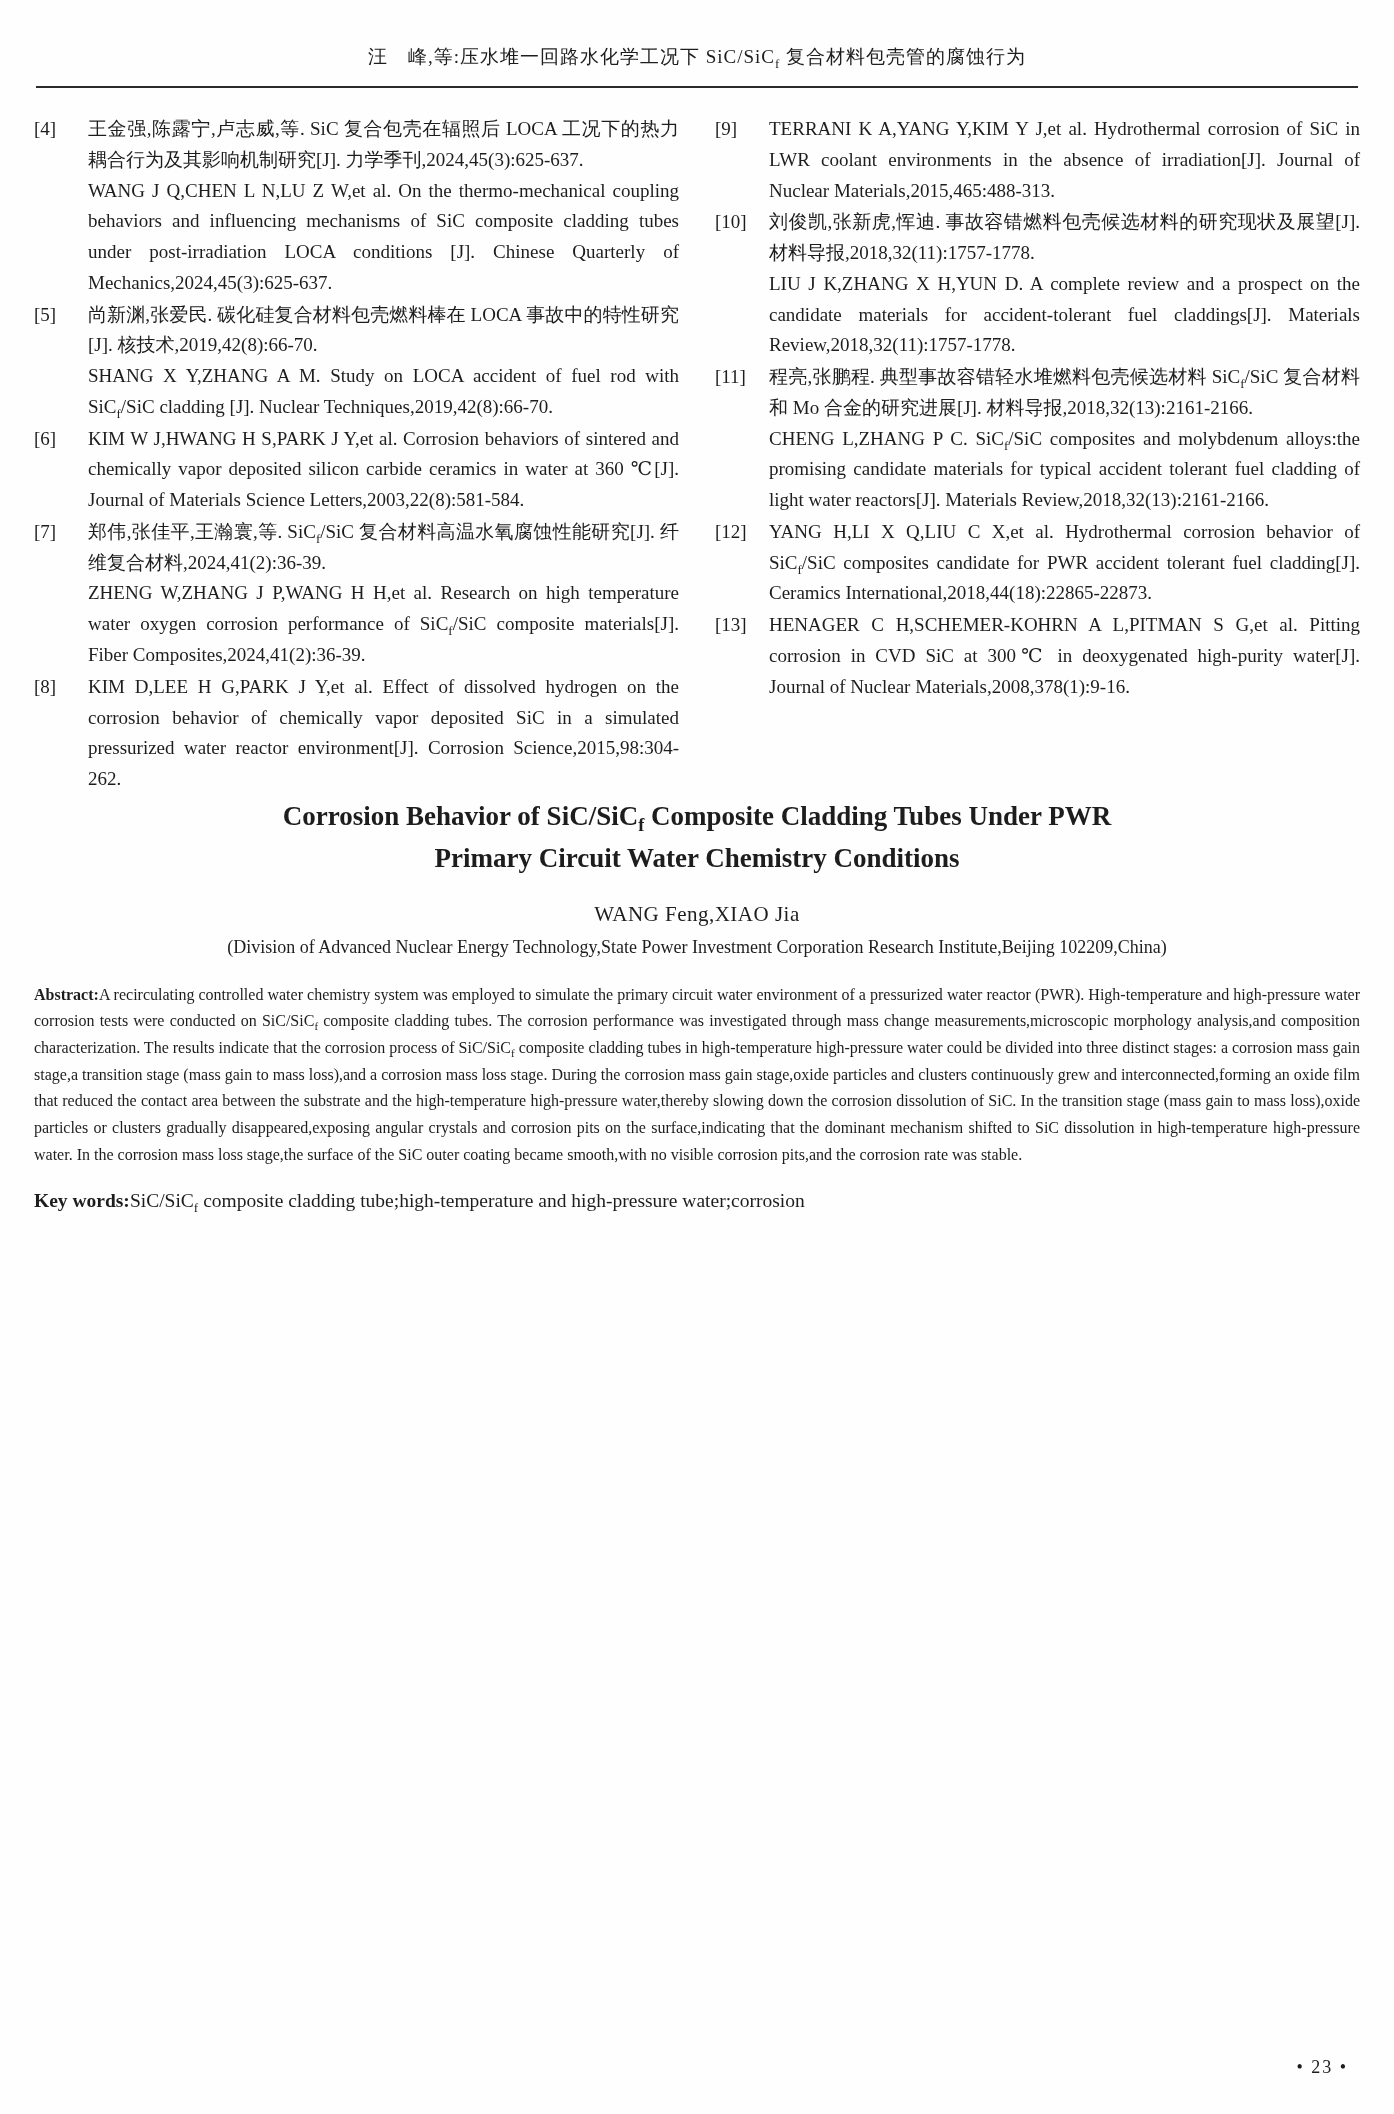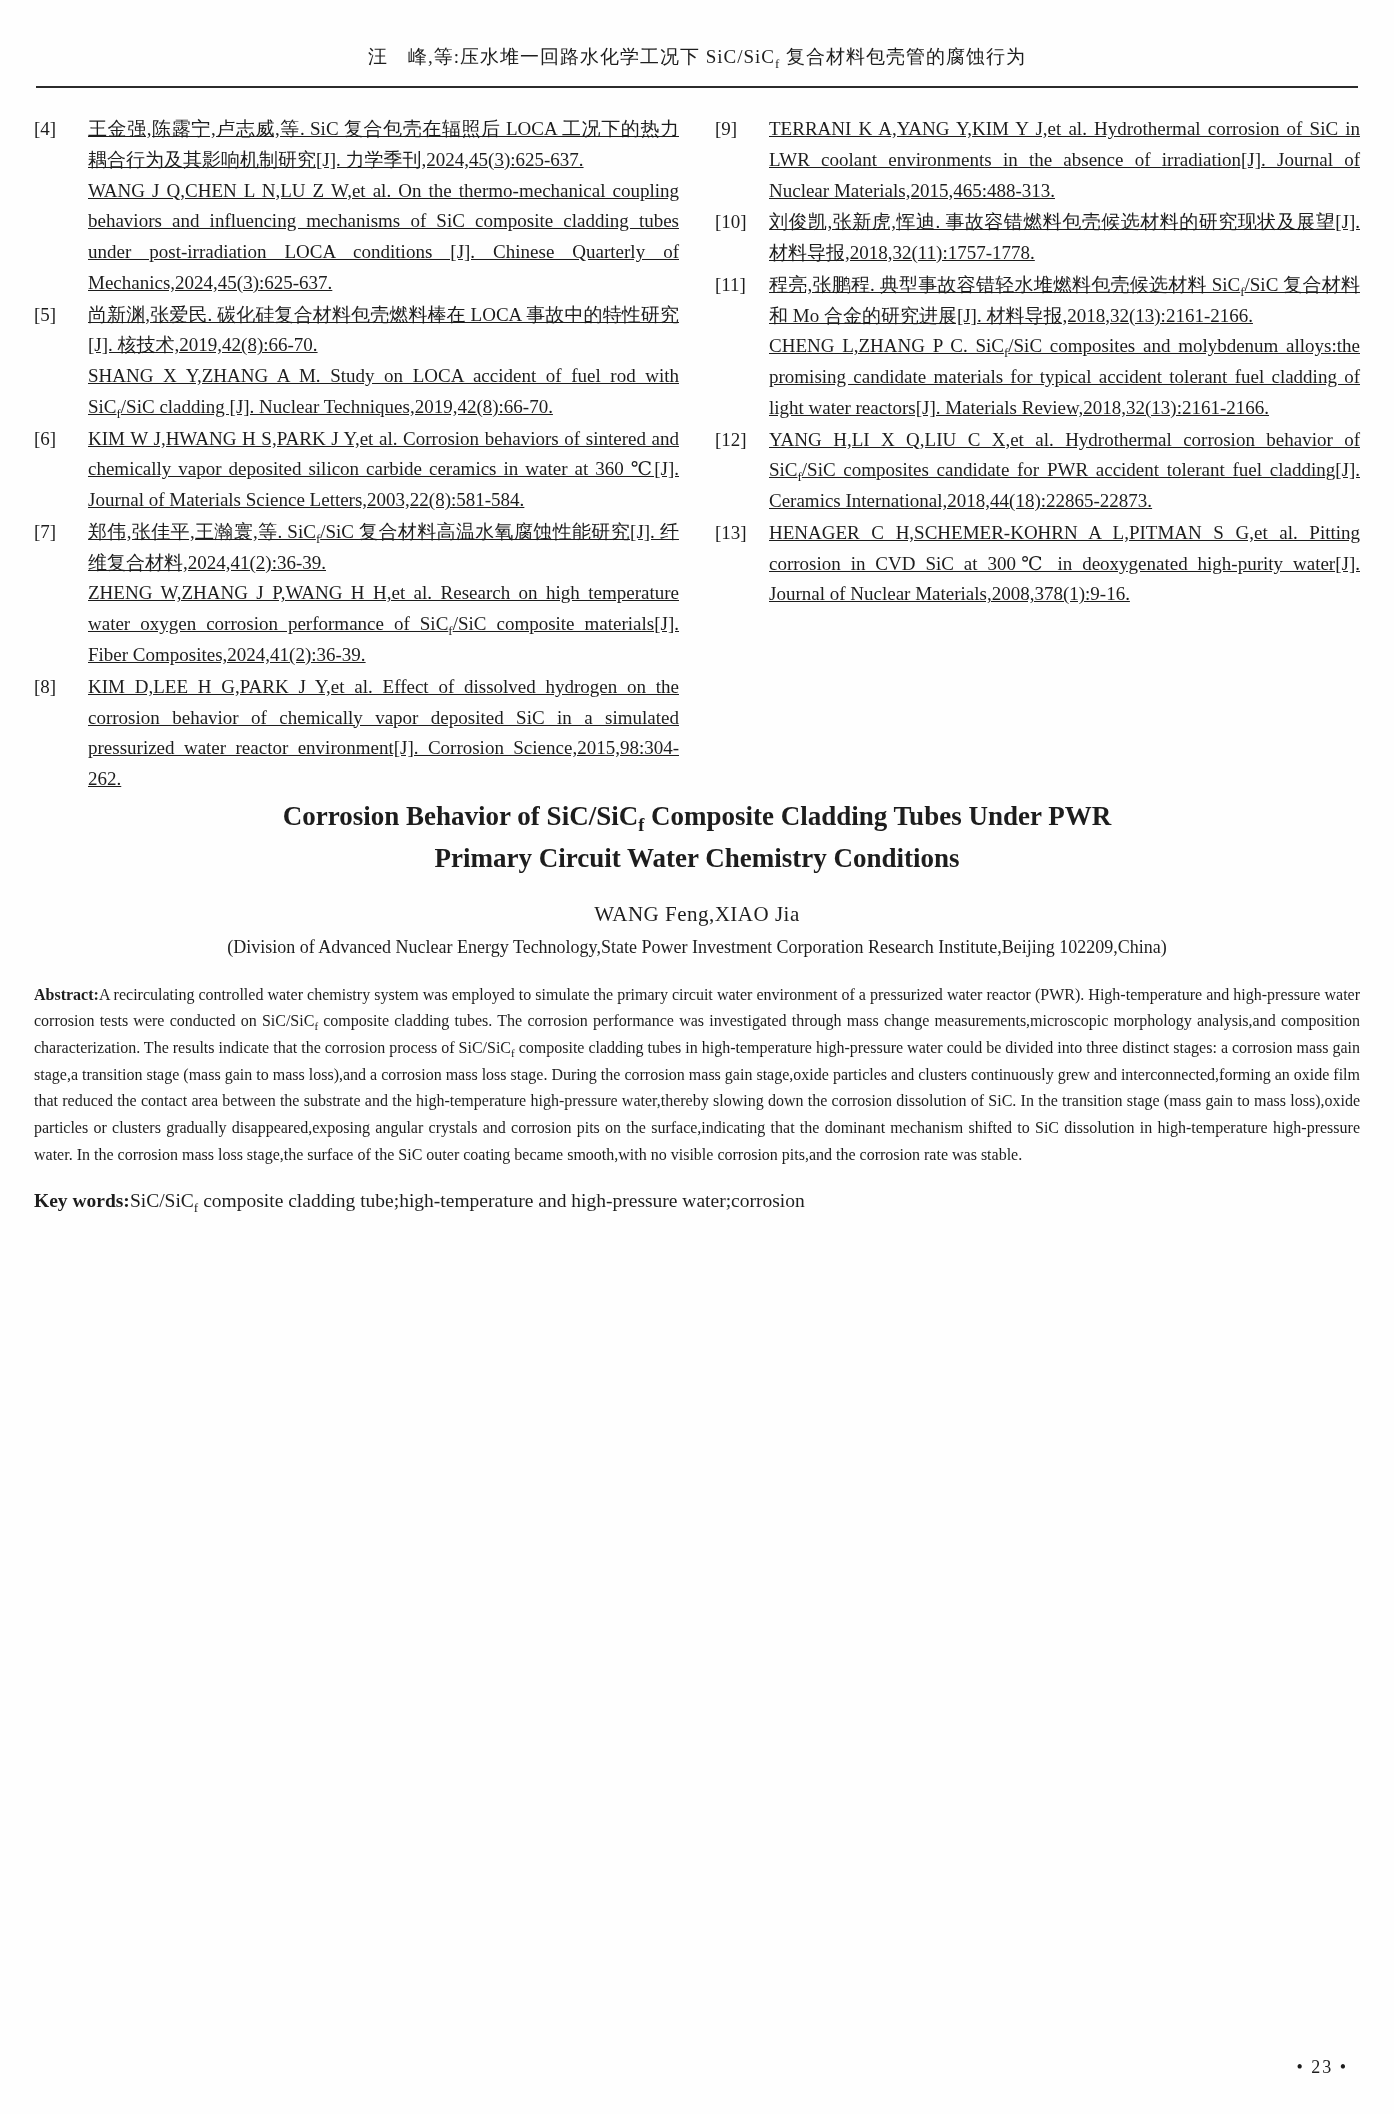--- a/index.html
+++ b/index.html
@@ -38,21 +38,21 @@
     display: flex;
     font-size: 19px;
     line-height: 1.62;
     margin-bottom: 1px;
   }
   .ref-label {
     flex: 0 0 54px;
     white-space: nowrap;
   }
   .ref-body { flex: 1 1 auto; min-width: 0; }
-  .ref-part { text-align: justify; text-decoration: underline; }
+  .ref-part { text-align: justify; }
 
   
   .article { }
   .article-title {
     font-size: 27px;
     font-weight: 700;
     text-align: center;
     line-height: 1.55;
     max-width: 930px;
     margin: 0 auto;
@@ -147,20 +147,21 @@
         <span class="ref-label">[9]</span>
         <div class="ref-body">
           <div class="ref-part">TERRANI K A,YANG Y,KIM Y J,et al. Hydrothermal corrosion of SiC in LWR coolant environments in the absence of irradiation[J]. Journal of Nuclear Materials,2015,465:488-313.</div>
         </div>
       </div>
 
       <div class="ref">
         <span class="ref-label">[10]</span>
         <div class="ref-body">
           <div class="ref-part">刘俊凯,张新虎,恽迪. 事故容错燃料包壳候选材料的研究现状及展望[J]. 材料导报,2018,32(11):1757-1778.</div>
+          <div class="ref-part">LIU J K,ZHANG X H,YUN D. A complete review and a prospect on the candidate materials for accident-tolerant fuel claddings[J]. Materials Review,2018,32(11):1757-1778.</div>
         </div>
       </div>
 
       <div class="ref">
         <span class="ref-label">[11]</span>
         <div class="ref-body">
           <div class="ref-part">程亮,张鹏程. 典型事故容错轻水堆燃料包壳候选材料 SiC<sub>f</sub>/SiC 复合材料和 Mo 合金的研究进展[J]. 材料导报,2018,32(13):2161-2166.</div>
           <div class="ref-part">CHENG L,ZHANG P C. SiC<sub>f</sub>/SiC composites and molybdenum alloys:the promising candidate materials for typical accident tolerant fuel cladding of light water reactors[J]. Materials Review,2018,32(13):2161-2166.</div>
         </div>
       </div>

